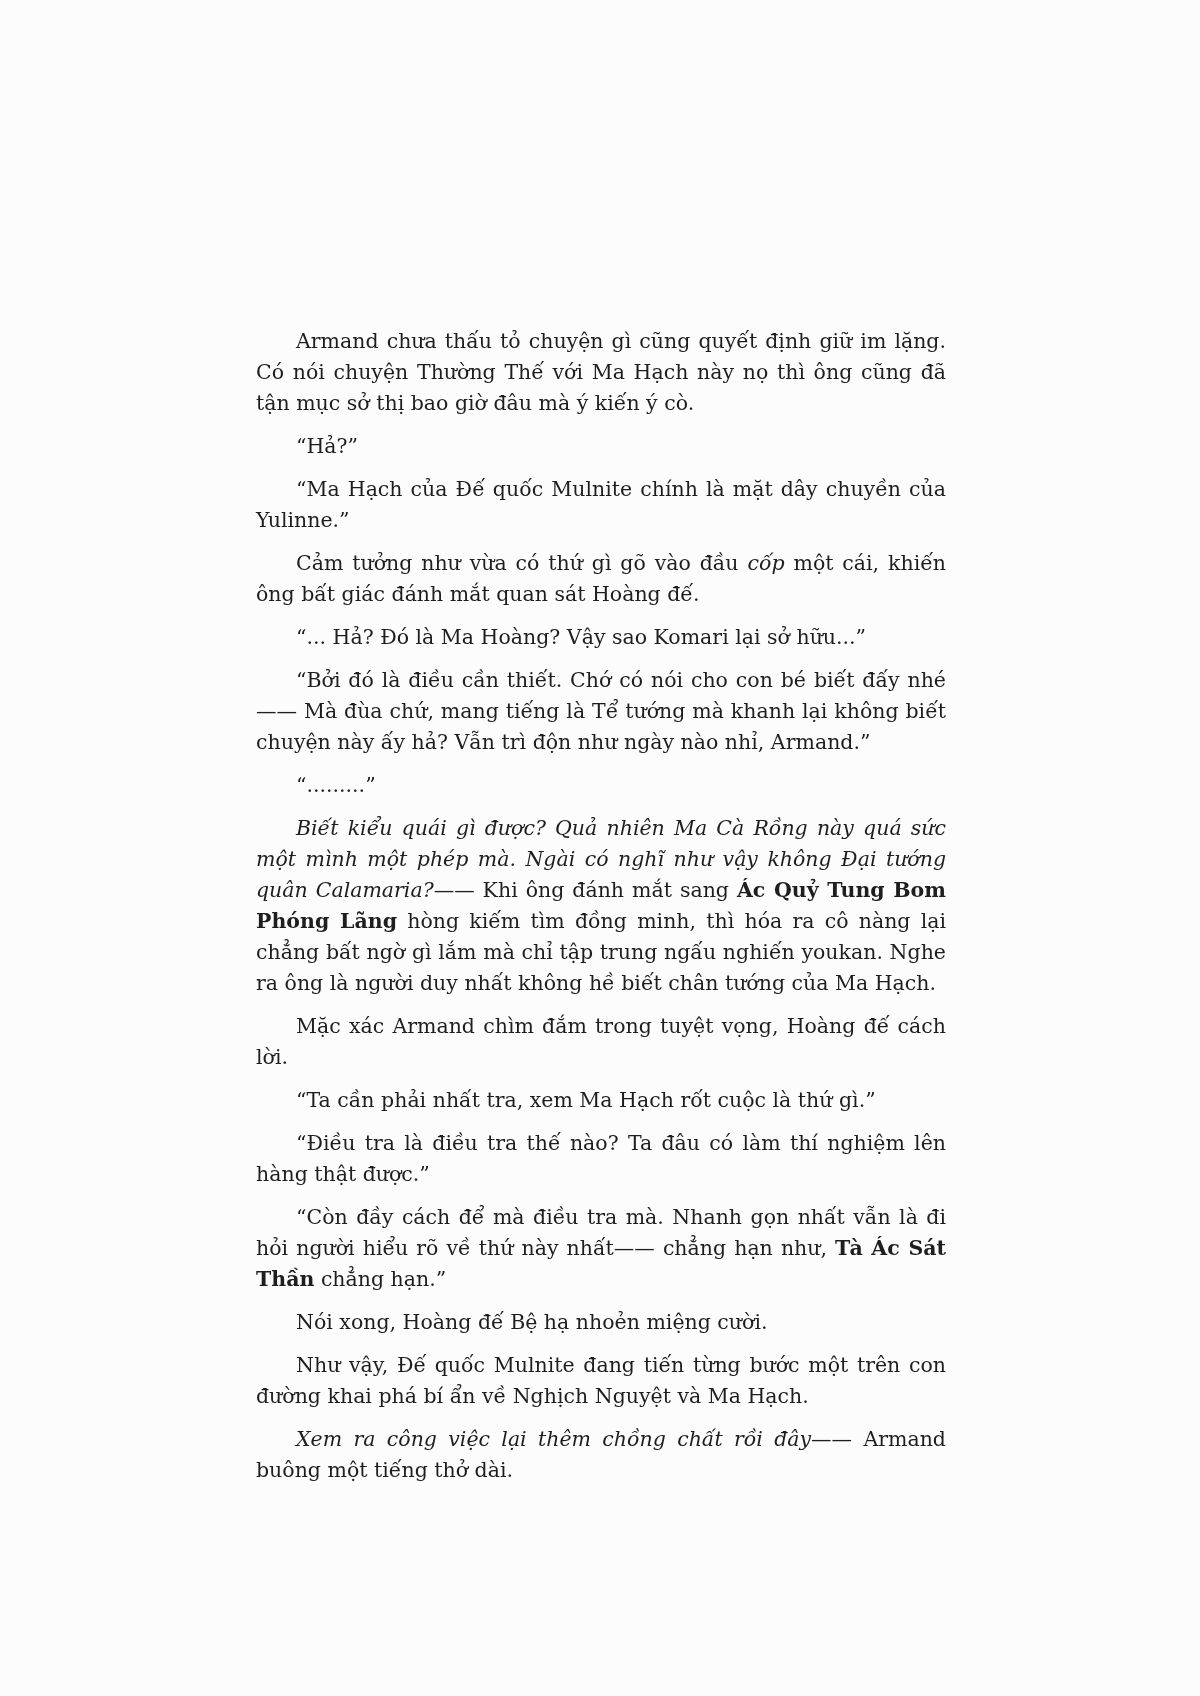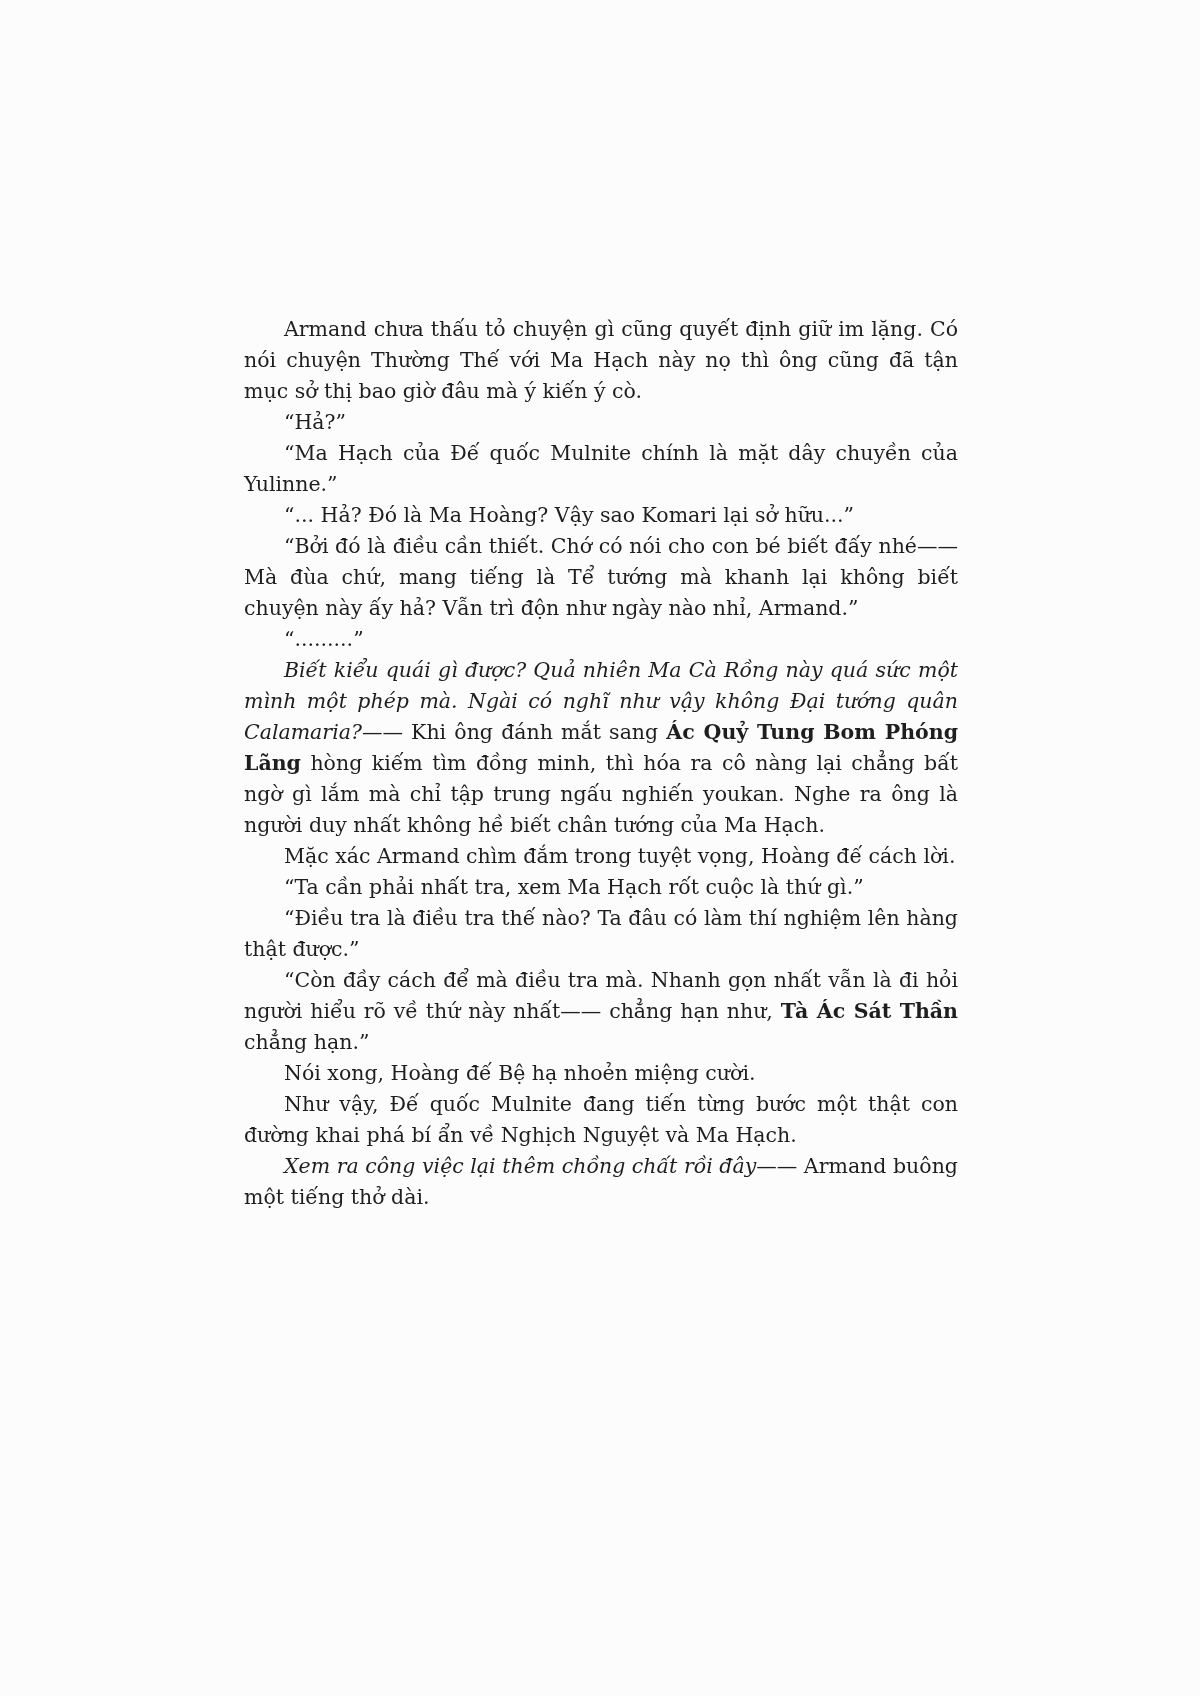--- a/index.html
+++ b/index.html
@@ -18,37 +18,38 @@
       left: 244px;
       top: 314px;
       width: 714px;
       font-family: "DejaVu Serif", "Liberation Serif", serif;
       font-size: 20.5px;
       line-height: 31px;
       color: #1e1e1e;
       text-align: justify;
     }
     .para {
-      margin: 0;
+      margin: 12px;
       text-indent: 40px;
     }
     .i { font-style: italic; }
     .b { font-weight: bold; }
   </style>
 </head>
 <body>
 
 <div class="page">
   <p class="para"><span>Armand chưa thấu tỏ chuyện gì cũng quyết định giữ im lặng. Có nói chuyện Thường Thế với Ma Hạch này nọ thì ông cũng đã tận mục sở thị bao giờ đâu mà ý kiến ý cò.</span></p>
   <p class="para"><span>“Hả?”</span></p>
   <p class="para"><span>“Ma Hạch của Đế quốc Mulnite chính là mặt dây chuyền của Yulinne.”</span></p>
+  <p class="para"><span>Cảm tưởng như vừa có thứ gì gõ vào đầu </span><span class="i">cốp</span><span> một cái, khiến ông bất giác đánh mắt quan sát Hoàng đế.</span></p>
   <p class="para"><span>“... Hả? Đó là Ma Hoàng? Vậy sao Komari lại sở hữu...”</span></p>
   <p class="para"><span>“Bởi đó là điều cần thiết. Chớ có nói cho con bé biết đấy nhé—— Mà đùa chứ, mang tiếng là Tể tướng mà khanh lại không biết chuyện này ấy hả? Vẫn trì độn như ngày nào nhỉ, Armand.”</span></p>
   <p class="para"><span>“.........”</span></p>
   <p class="para"><span class="i">Biết kiểu quái gì được? Quả nhiên Ma Cà Rồng này quá sức một mình một phép mà. Ngài có nghĩ như vậy không Đại tướng quân Calamaria?</span><span>—— Khi ông đánh mắt sang </span><span class="b">Ác Quỷ Tung Bom Phóng Lãng</span><span> hòng kiếm tìm đồng minh, thì hóa ra cô nàng lại chẳng bất ngờ gì lắm mà chỉ tập trung ngấu nghiến youkan. Nghe ra ông là người duy nhất không hề biết chân tướng của Ma Hạch.</span></p>
   <p class="para"><span>Mặc xác Armand chìm đắm trong tuyệt vọng, Hoàng đế cách lời.</span></p>
   <p class="para"><span>“Ta cần phải nhất tra, xem Ma Hạch rốt cuộc là thứ gì.”</span></p>
   <p class="para"><span>“Điều tra là điều tra thế nào? Ta đâu có làm thí nghiệm lên hàng thật được.”</span></p>
   <p class="para"><span>“Còn đầy cách để mà điều tra mà. Nhanh gọn nhất vẫn là đi hỏi người hiểu rõ về thứ này nhất—— chẳng hạn như, </span><span class="b">Tà Ác Sát Thần</span><span> chẳng hạn.”</span></p>
   <p class="para"><span>Nói xong, Hoàng đế Bệ hạ nhoẻn miệng cười.</span></p>
-  <p class="para"><span>Như vậy, Đế quốc Mulnite đang tiến từng bước một thật con đường khai phá bí ẩn về Nghịch Nguyệt và Ma Hạch.</span></p>
+  <p class="para"><span>Như vậy, Đế quốc Mulnite đang tiến từng bước một trên con đường khai phá bí ẩn về Nghịch Nguyệt và Ma Hạch.</span></p>
   <p class="para"><span class="i">Xem ra công việc lại thêm chồng chất rồi đây</span><span>—— Armand buông một tiếng thở dài.</span></p>
 </div>
 
 </body></html>

